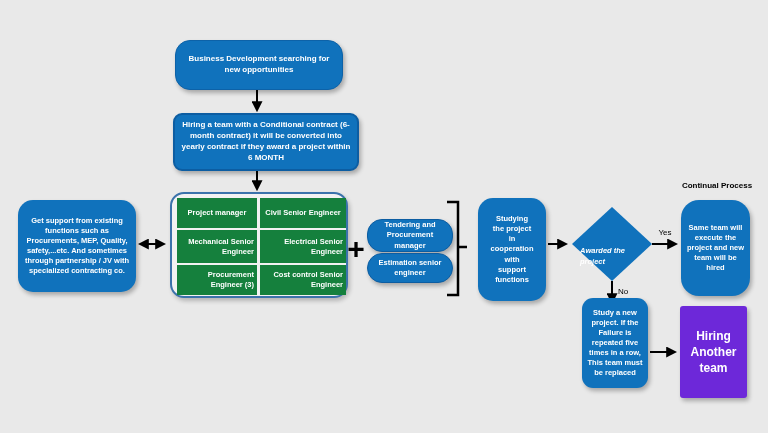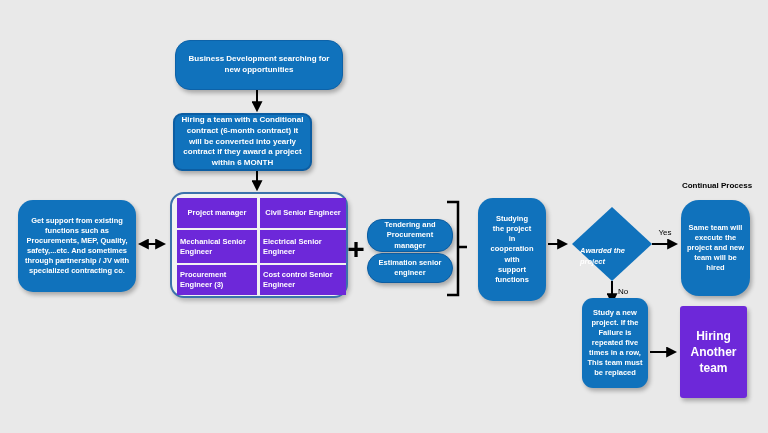--- a/index.html
+++ b/index.html
@@ -20,37 +20,37 @@
     display:flex;
     align-items:center;
     justify-content:center;
     text-align:center;
     box-shadow:2px 3px 4px rgba(0,0,0,0.28);
     line-height:1.35;
     border-radius:15px;
   }
 
   .box-business { left:175px; top:40px; width:168px; height:50px; font-size:8px; padding:2px 10px; border:1px solid #0d62a8; }
-  .box-hiring   { left:173px; top:113px; width:139px; height:58px; font-size:8px; padding:2px 6px; border-radius:9px; border:2px solid #0c5da2; }
+  .box-hiring   { left:173px; top:113px; width:186px; height:58px; font-size:8px; padding:2px 6px; border-radius:9px; border:2px solid #0c5da2; }
   .box-support  { left:18px;  top:200px; width:118px; height:92px; font-size:7.5px; padding:2px 4px; }
 
   .group {
     position:absolute; left:170px; top:192px; width:178px; height:106px;
     border:2px solid #3b72ab; border-radius:14px;
     background:#f2f2f2;
     box-shadow:2px 3px 4px rgba(0,0,0,0.22);
     display:grid;
     grid-template-columns:80px 86px;
     grid-template-rows:30px 33px 30px;
     column-gap:3px; row-gap:2px;
     padding:4px 0 0 5px;
   }
   .member {
-    background:#6d28d9; color:#fff; font-weight:bold; font-size:7.5px;
-    display:flex; align-items:center; justify-content:center; text-align:left;
+    background:#15803d; color:#fff; font-weight:bold; font-size:7.5px;
+    display:flex; align-items:center; justify-content:center; text-align:right;
     line-height:1.3; padding:1px 3px;
   }
 
   .plus {
     position:absolute; left:343px; top:232px; width:26px; height:34px;
     color:#000; font-size:30px; font-weight:bold;
     display:flex; align-items:center; justify-content:center;
   }
 
   .box-tender1 { left:367px; top:219px; width:86px; height:33px; font-size:7.5px; padding:1px 4px; border:1px solid #0c5da2; }

